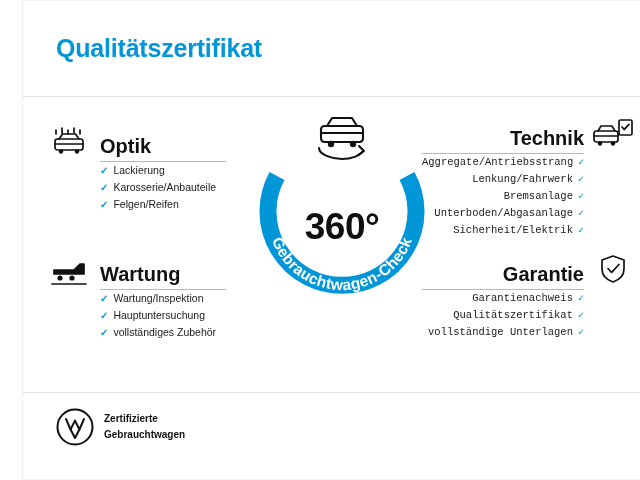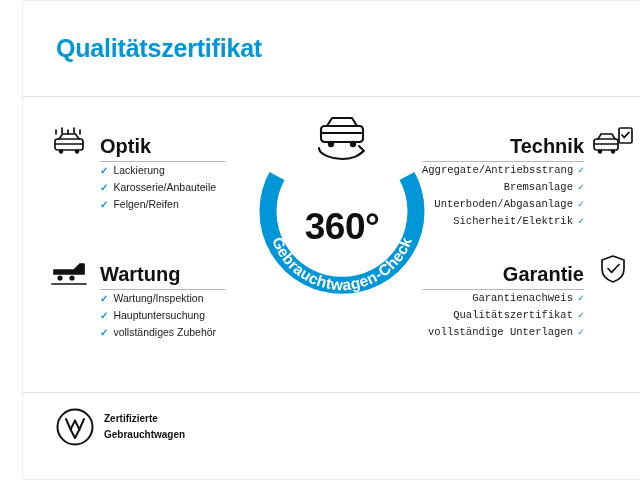--- a/index.html
+++ b/index.html
@@ -175,40 +175,41 @@
       <span class="block-title">Optik</span>
       <span class="head-rule"></span>
     </div>
     <ul class="items">
       <li><span class="chk">✓</span><span>Lackierung</span></li>
       <li><span class="chk">✓</span><span>Karosserie/Anbauteile</span></li>
       <li><span class="chk">✓</span><span>Felgen/Reifen</span></li>
     </ul>
   </div>
 
-  <div class="block right" style="right:26px; top:128px; width:214px;">
+  <div class="block right" style="right:26px; top:120px; width:214px;">
     <div class="block-head">
       <span class="blk-icon">
         <svg viewBox="0 0 46 40" width="46" height="40">
           <g fill="none" stroke="#111" stroke-width="1.7" stroke-linecap="round">
             <rect x="4" y="17" width="24" height="11" rx="2.5"></rect>
             <path d="M8 17 l3-5 h11 l3 5"></path>
             <path d="M4 22 h24"></path>
             <circle cx="10" cy="29.5" r="2.2" fill="#111" stroke="none"></circle>
             <circle cx="23" cy="29.5" r="2.2" fill="#111" stroke="none"></circle>
             <rect x="29" y="6" width="13" height="15" rx="1.5"></rect>
             <path d="M32 13 l2.2 2.4 L39 10.4"></path>
           </g>
         </svg>
       </span>
       <span class="block-title">Technik</span>
       <span class="head-rule"></span>
     </div>
     <ul class="items">
       <li><span>Aggregate/Antriebsstrang</span><span class="chk">✓</span></li>
+      <li><span>Lenkung/Fahrwerk</span><span class="chk">✓</span></li>
       <li><span>Bremsanlage</span><span class="chk">✓</span></li>
       <li><span>Unterboden/Abgasanlage</span><span class="chk">✓</span></li>
       <li><span>Sicherheit/Elektrik</span><span class="chk">✓</span></li>
     </ul>
   </div>
 
   <div class="block left" style="left:26px; top:256px; width:178px;">
     <div class="block-head">
       <span class="blk-icon">
         <svg viewBox="0 0 46 40" width="46" height="40">

